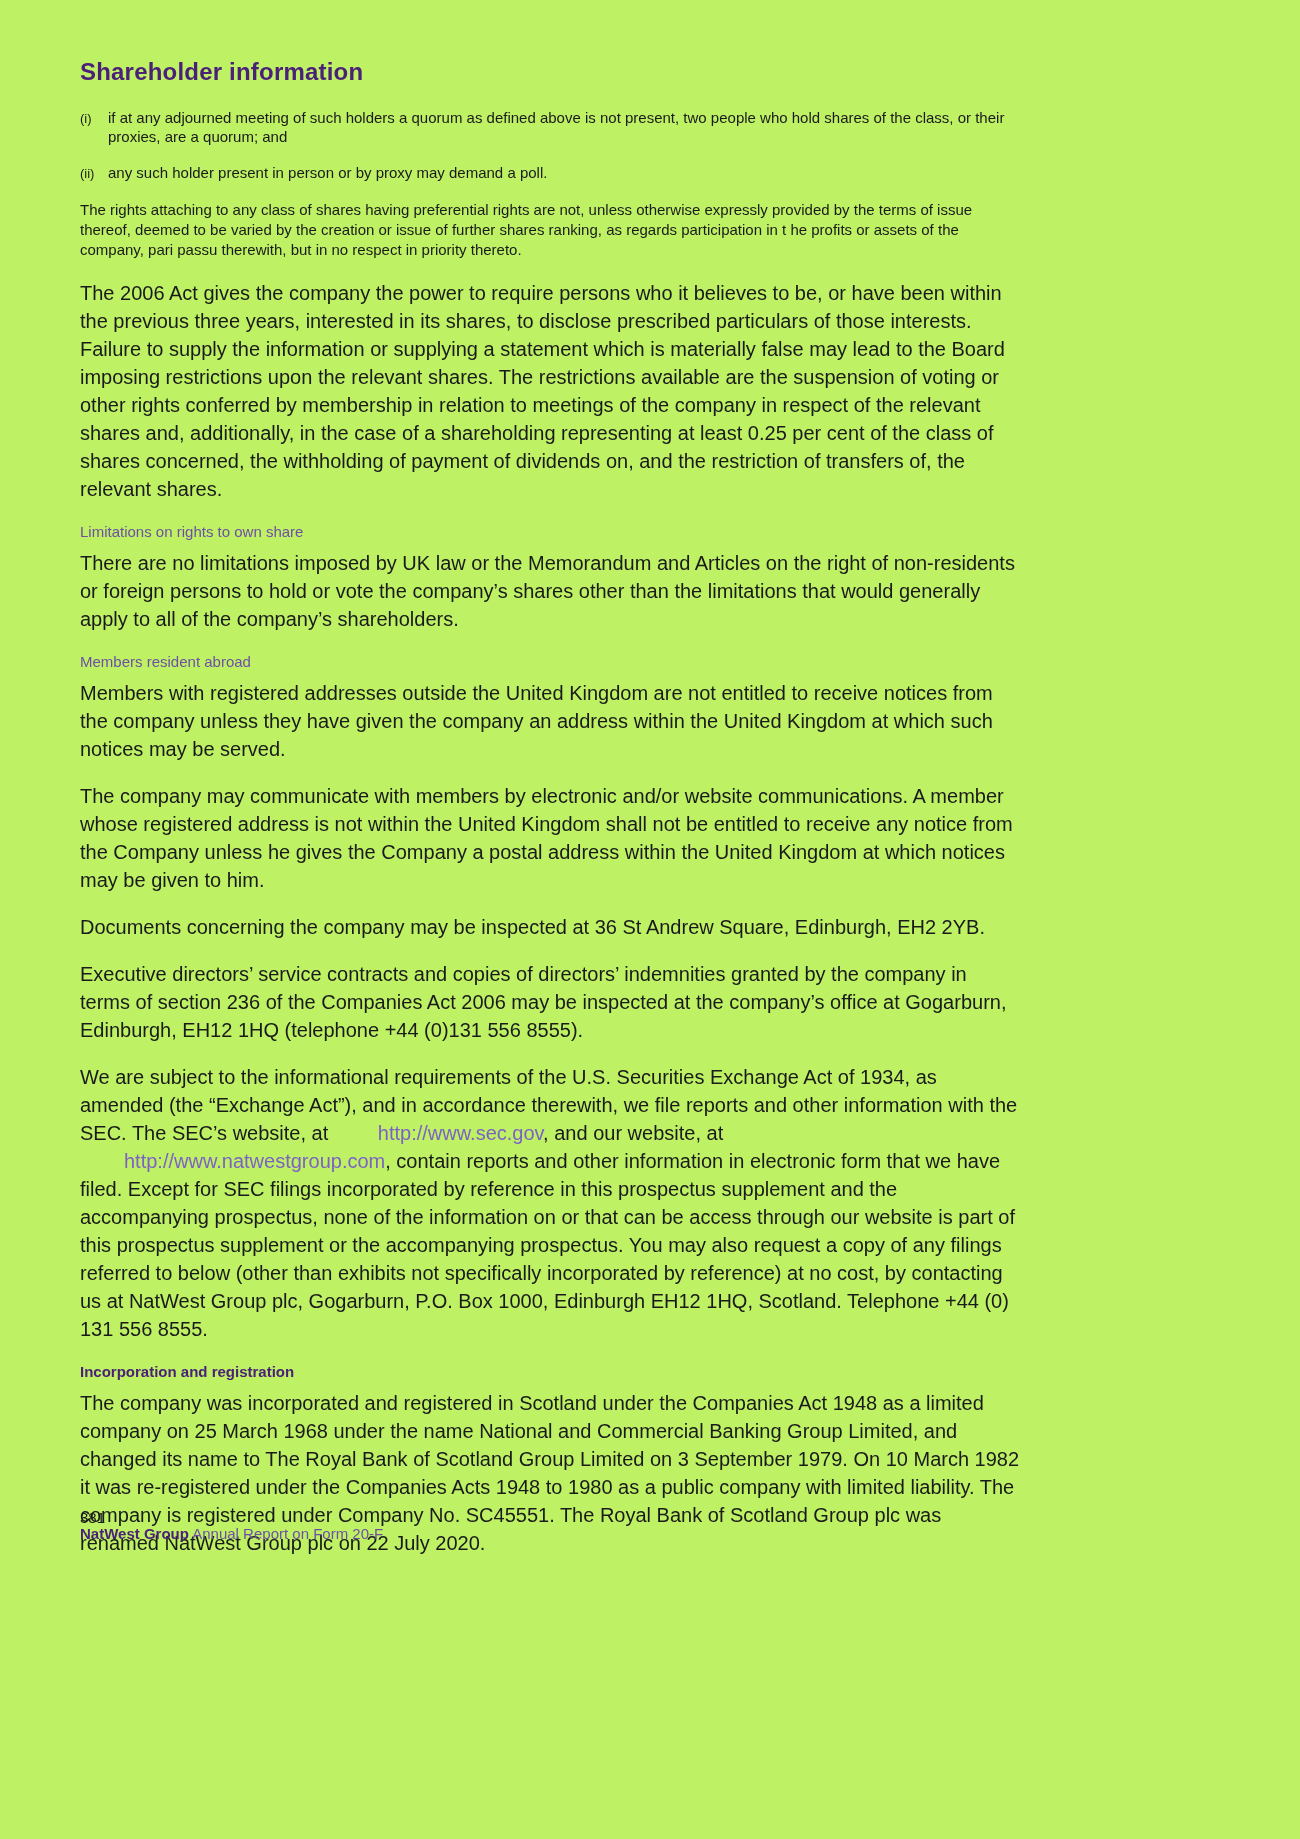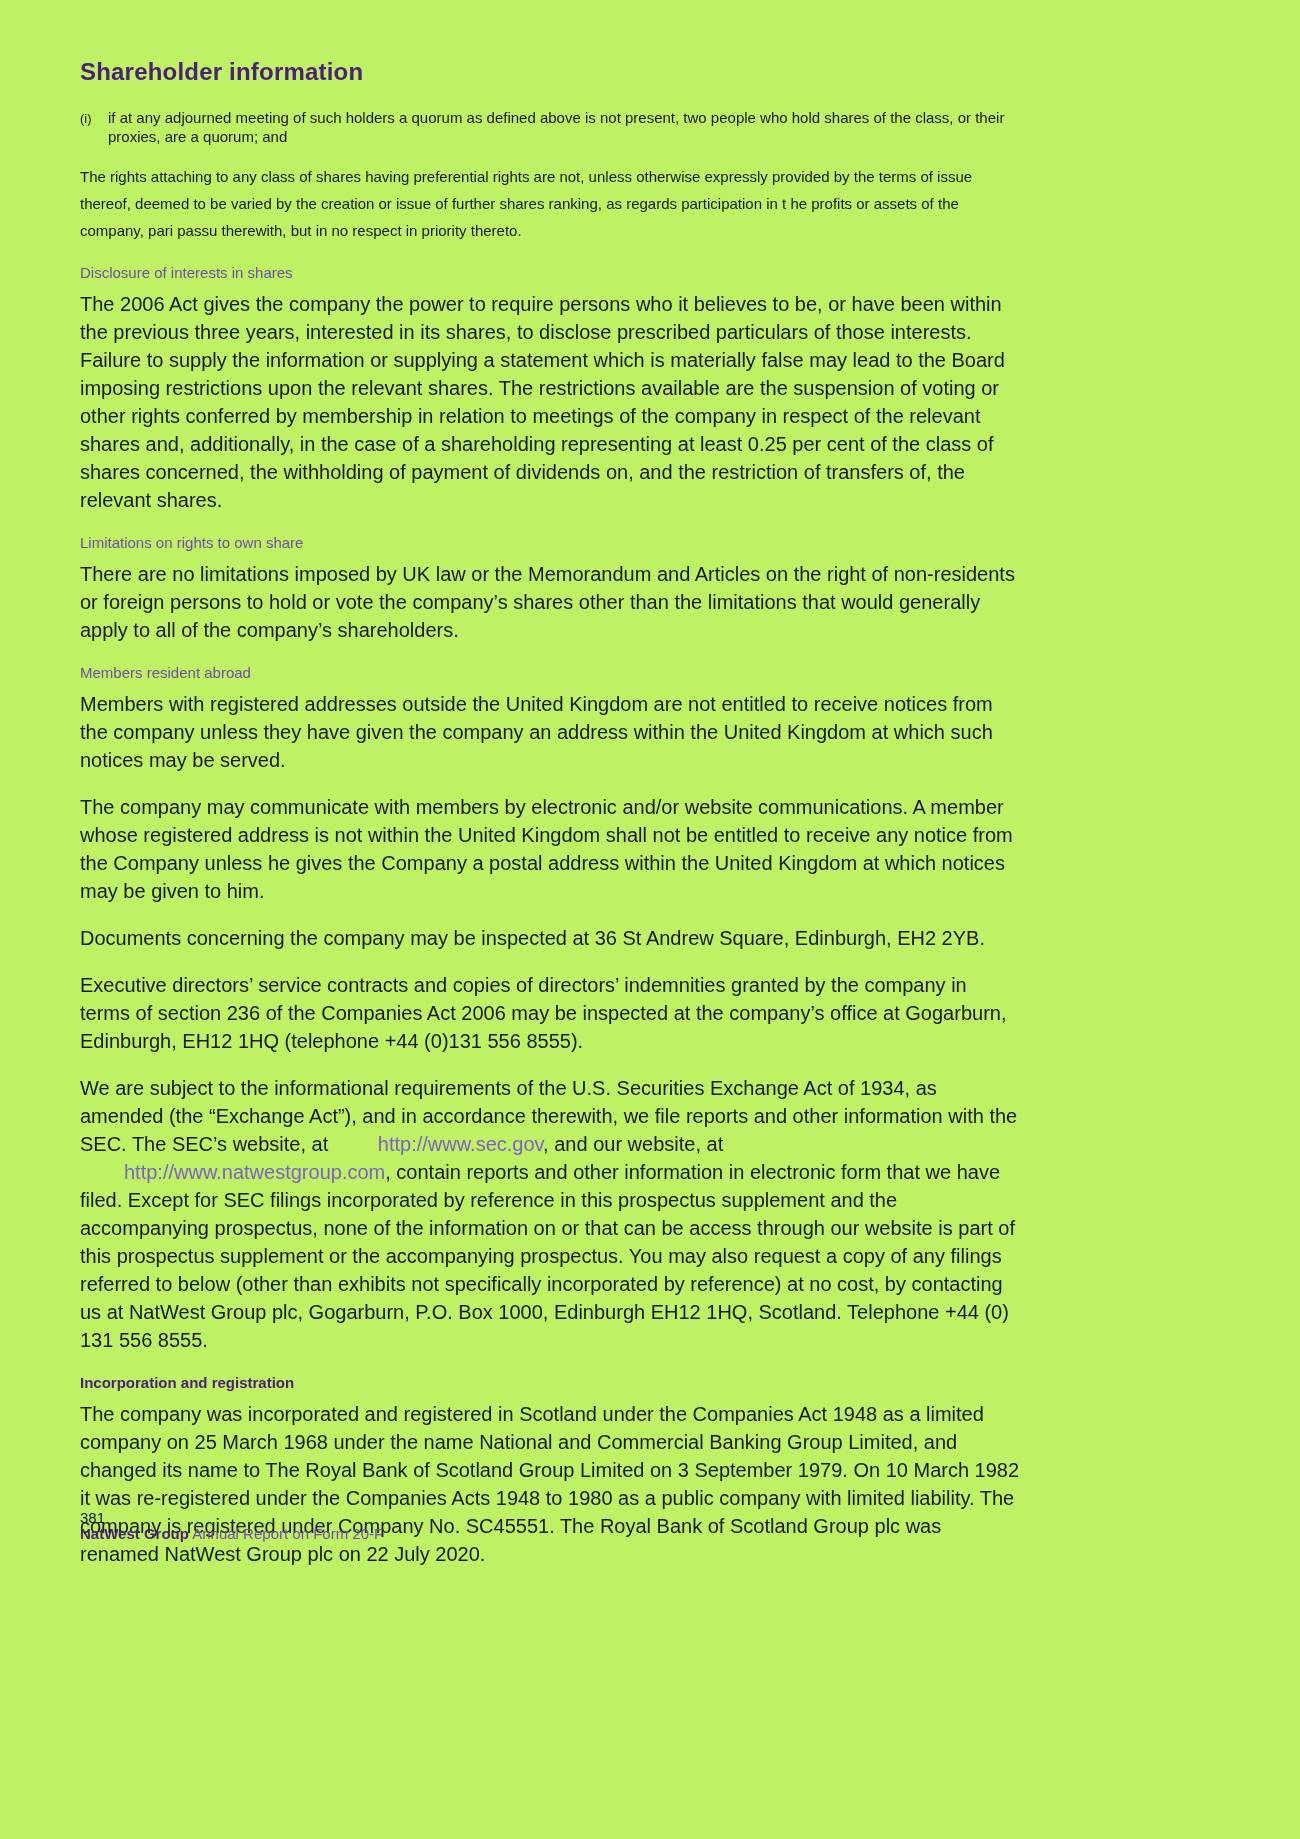--- a/index.html
+++ b/index.html
@@ -24,21 +24,21 @@
   }
   .title {
     font-size: 24px;
     font-weight: bold;
     color: #4b2178;
     margin: 0 0 22px 0;
     letter-spacing: 0.2px;
   }
   p, .para {
     font-size: 15px;
-    line-height: 27px;
+    line-height: 20px;
     margin: 0 0 19px 0;
   }
   .list-item {
     display: flex;
     font-size: 15px;
     line-height: 19px;
     margin: 0 0 17px 0;
   }
   .list-marker {
     flex: 0 0 28px;
@@ -104,24 +104,27 @@
 <div class="page">
   <div class="content">
 
     <h1 class="title">Shareholder information</h1>
 
     <div class="list-item">
       <span class="list-marker">(i)</span>
       <span class="list-text">if at any adjourned meeting of such holders a quorum as defined above is not present, two people who hold shares of the class, or their proxies, are a quorum; and</span>
     </div>
 
+    <div class="list-item">
+      <span class="list-marker">(ii)</span>
+      <span class="list-text">any such holder present in person or by proxy may demand a poll.</span>
+    </div>
 
     <p class="para">The rights attaching to any class of shares having preferential rights are not, unless otherwise expressly provided by the terms of issue thereof, deemed to be varied by the creation or issue of further shares ranking, as regards participation in t he profits or assets of the company, pari passu therewith, but in no respect in priority thereto.</p>
 
-    <h2 class="section-heading">Disclosure of interests in shares</h2>
     <p class="section-body">The 2006 Act gives the company the power to require persons who it believes to be, or have been within the previous three years, interested in its shares, to disclose prescribed particulars of those interests. Failure to supply the information or supplying a statement which is materially false may lead to the Board imposing restrictions upon the relevant shares. The restrictions available are the suspension of voting or other rights conferred by membership in relation to meetings of the company in respect of the relevant shares and, additionally, in the case of a shareholding representing at least 0.25 per cent of the class of shares concerned, the withholding of payment of dividends on, and the restriction of transfers of, the relevant shares.</p>
 
     <h2 class="section-heading">Limitations on rights to own share</h2>
     <p class="section-body">There are no limitations imposed by UK law or the Memorandum and Articles on the right of non-residents or foreign persons to hold or vote the company’s shares other than the limitations that would generally apply to all of the company’s shareholders.</p>
 
     <h2 class="section-heading">Members resident abroad</h2>
     <p class="section-body">Members with registered addresses outside the United Kingdom are not entitled to receive notices from the company unless they have given the company an address within the United Kingdom at which such notices may be served.</p>
 
     <p class="section-body">The company may communicate with members by electronic and/or website communications. A member whose registered address is not within the United Kingdom shall not be entitled to receive any notice from the Company unless he gives the Company a postal address within the United Kingdom at which notices may be given to him.</p>
 

